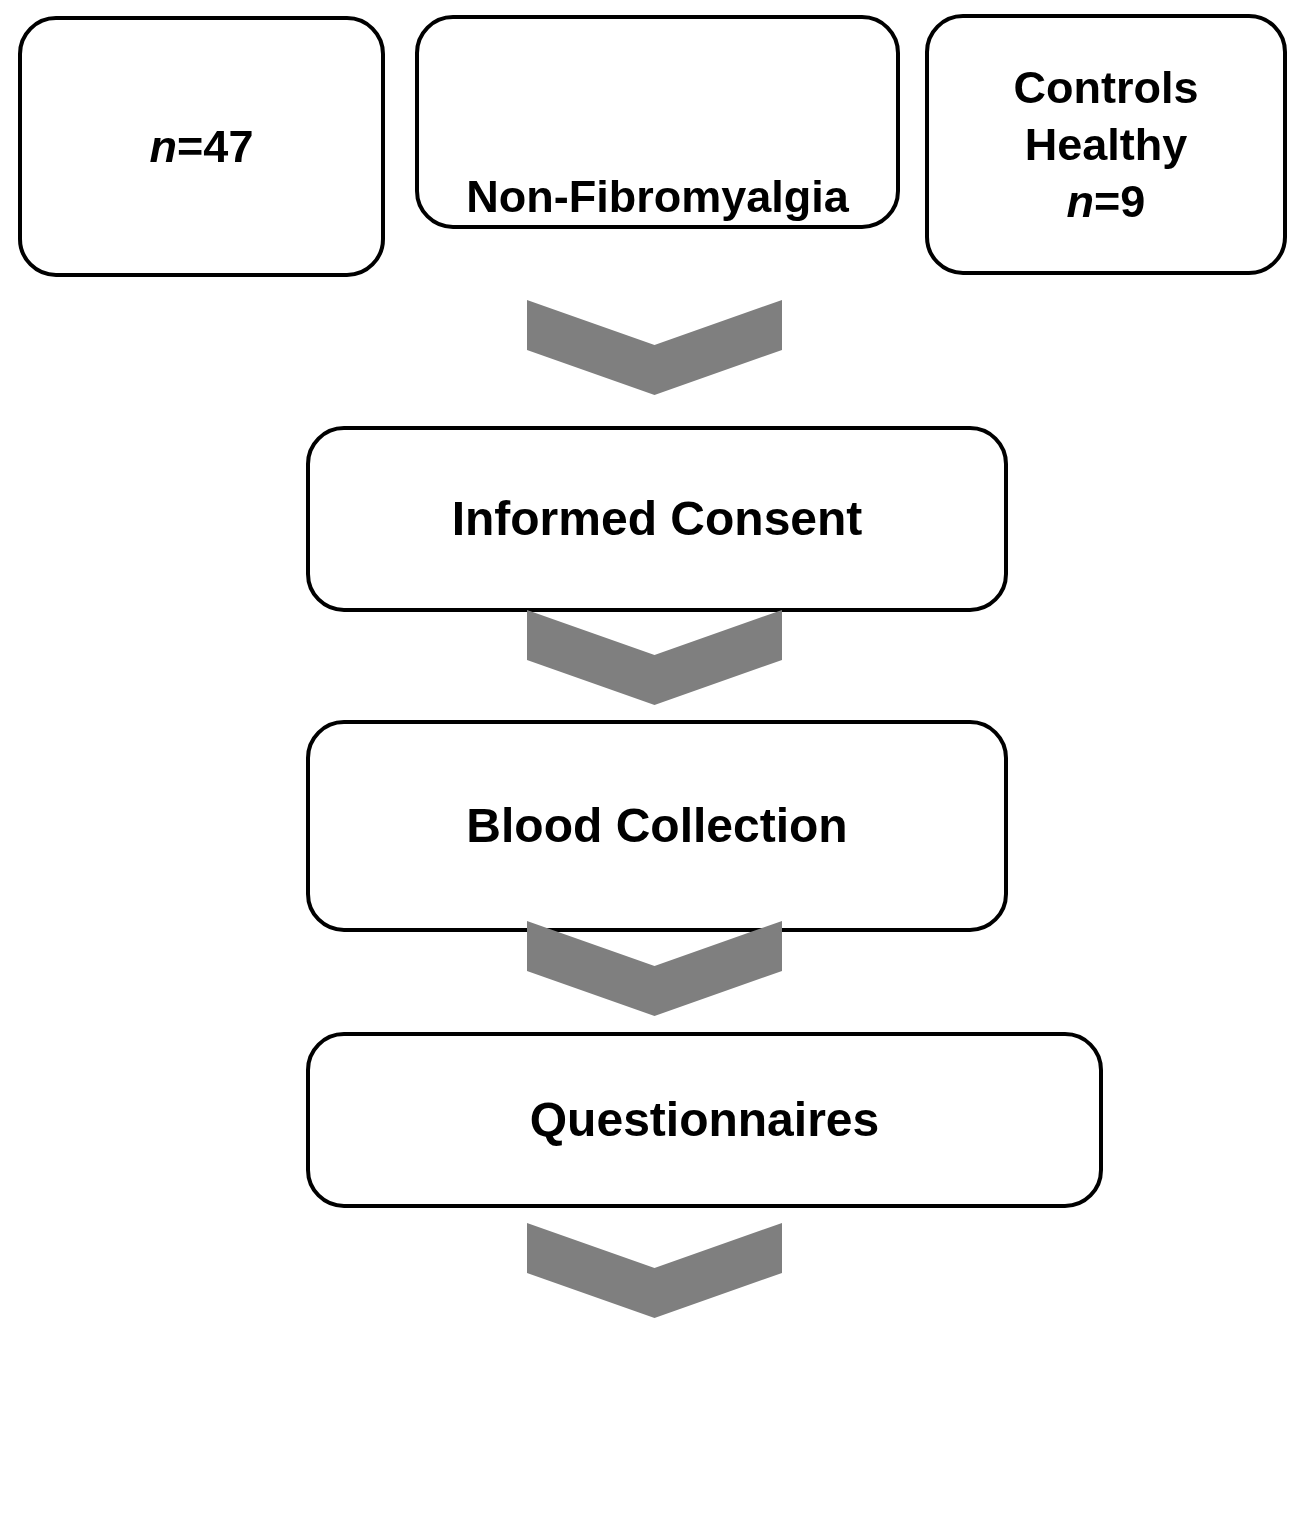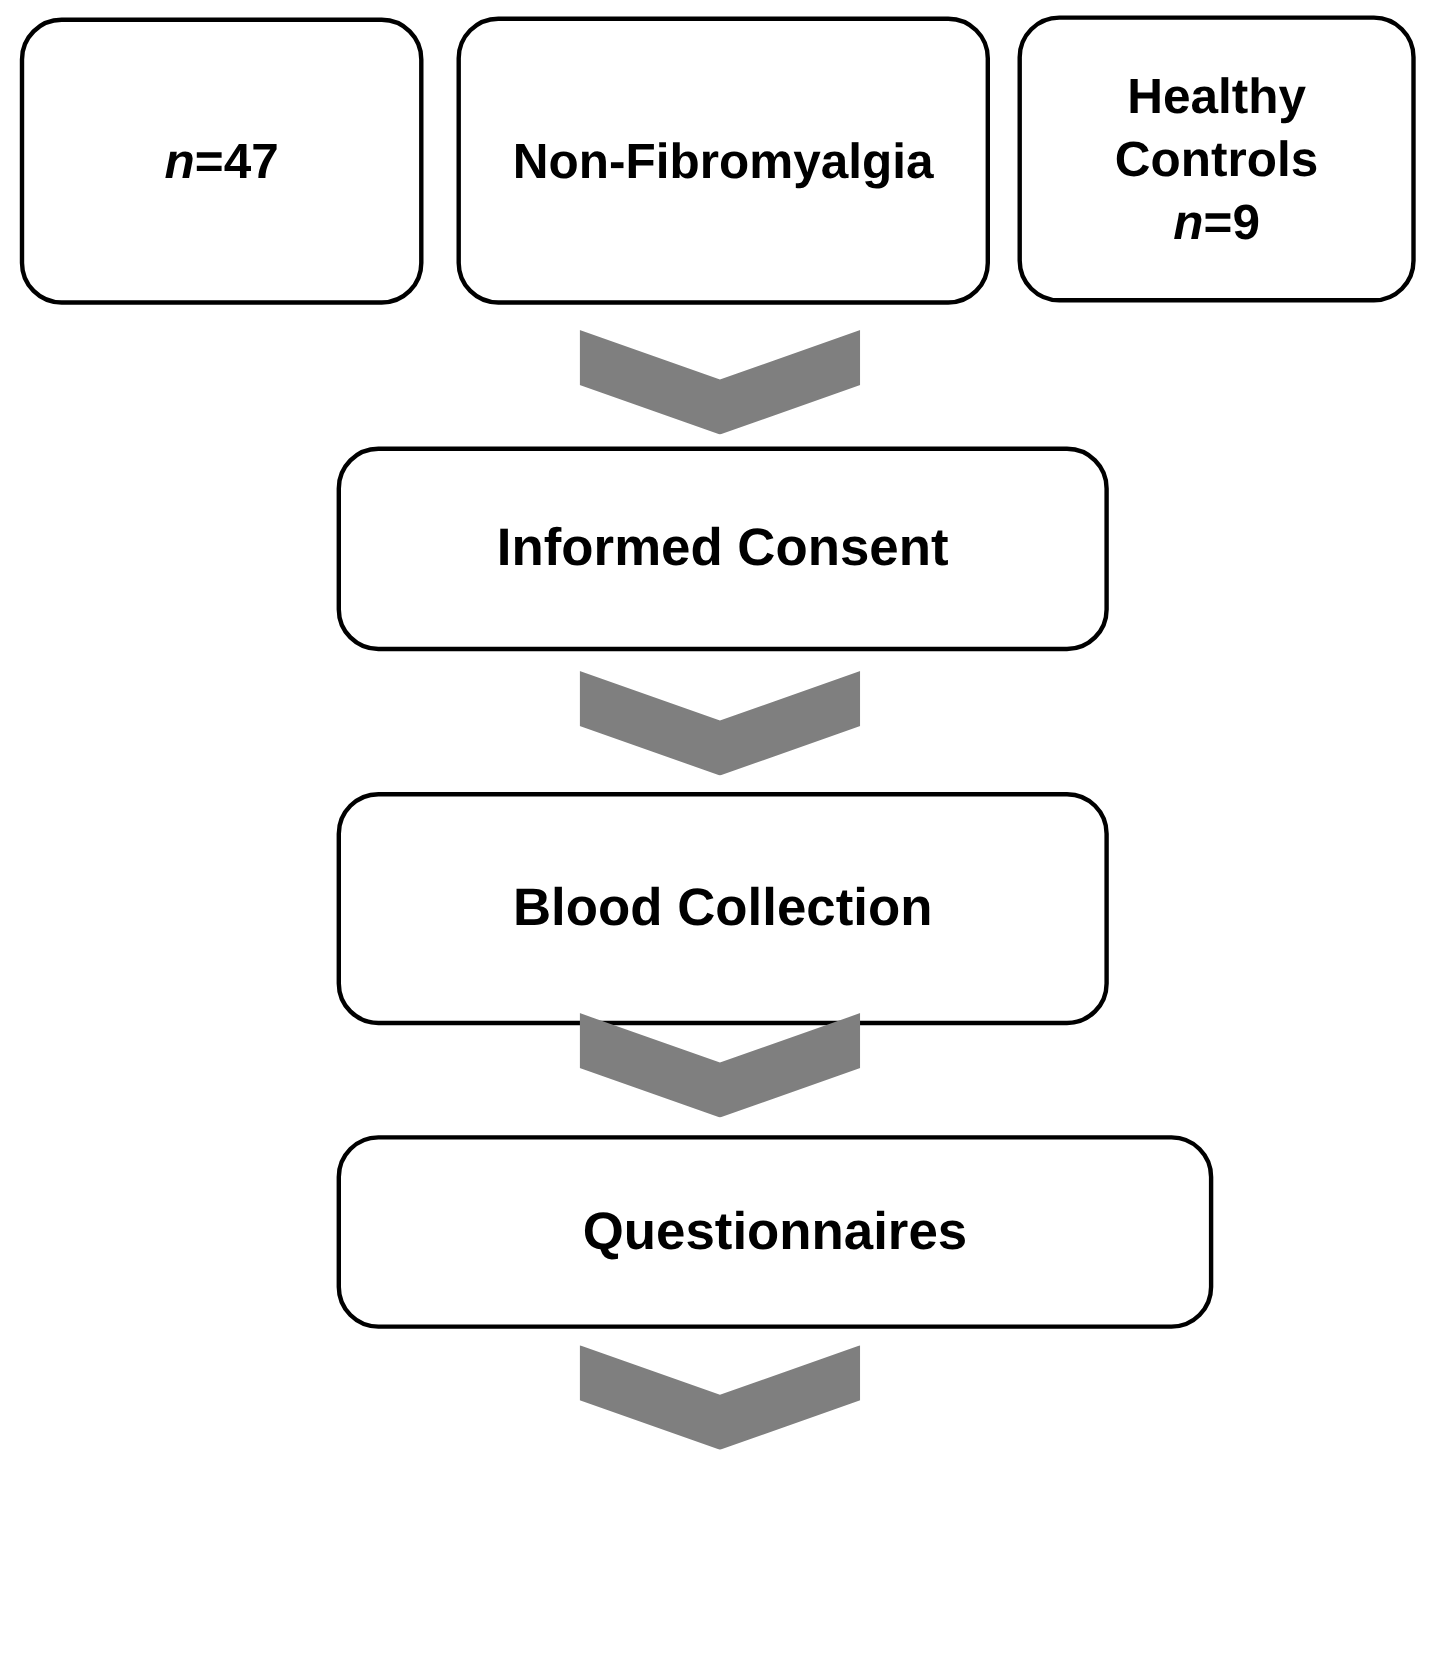--- a/index.html
+++ b/index.html
@@ -62,41 +62,41 @@
 <body>
 
 <div class="canvas">
 
   <div class="box cohort-box" style="left:18px; top:16px; width:367px; height:261px;">
     <div class="box-text">
       <div><span class="n-italic">n</span><span>=47</span></div>
     </div>
   </div>
 
-  <div class="box cohort-box" style="left:415px; top:15px; width:485px; height:262px;">
+  <div class="box cohort-box" style="left:415px; top:15px; width:485px; height:214px;align-items:flex-end;">
     <div class="box-text">
       <div>Non-Fibromyalgia</div>
     </div>
   </div>
 
   <div class="box cohort-box" style="left:925px; top:14px; width:362px; height:261px;">
     <div class="box-text">
+      <div>Controls</div>
       <div>Healthy</div>
-      <div>Controls</div>
       <div><span class="n-italic">n</span><span>=9</span></div>
     </div>
   </div>
 
   <div class="arrow" style="left:527px; top:300px;">
     <svg viewBox="0 0 255 95" preserveAspectRatio="none">
       <polygon points="0,0 127.5,45 255,0 255,50 127.5,95 0,50" fill="#7f7f7f"></polygon>
     </svg>
   </div>
 
-  <div class="box step-box" style="left:306px; top:406px; width:702px; height:186px;">
+  <div class="box step-box" style="left:306px; top:426px; width:702px; height:186px;">
     <div class="box-text">Informed Consent</div>
   </div>
 
   <div class="arrow" style="left:527px; top:610px;">
     <svg viewBox="0 0 255 95" preserveAspectRatio="none">
       <polygon points="0,0 127.5,45 255,0 255,50 127.5,95 0,50" fill="#7f7f7f"></polygon>
     </svg>
   </div>
 
   <div class="box step-box" style="left:306px; top:720px; width:702px; height:212px;">

